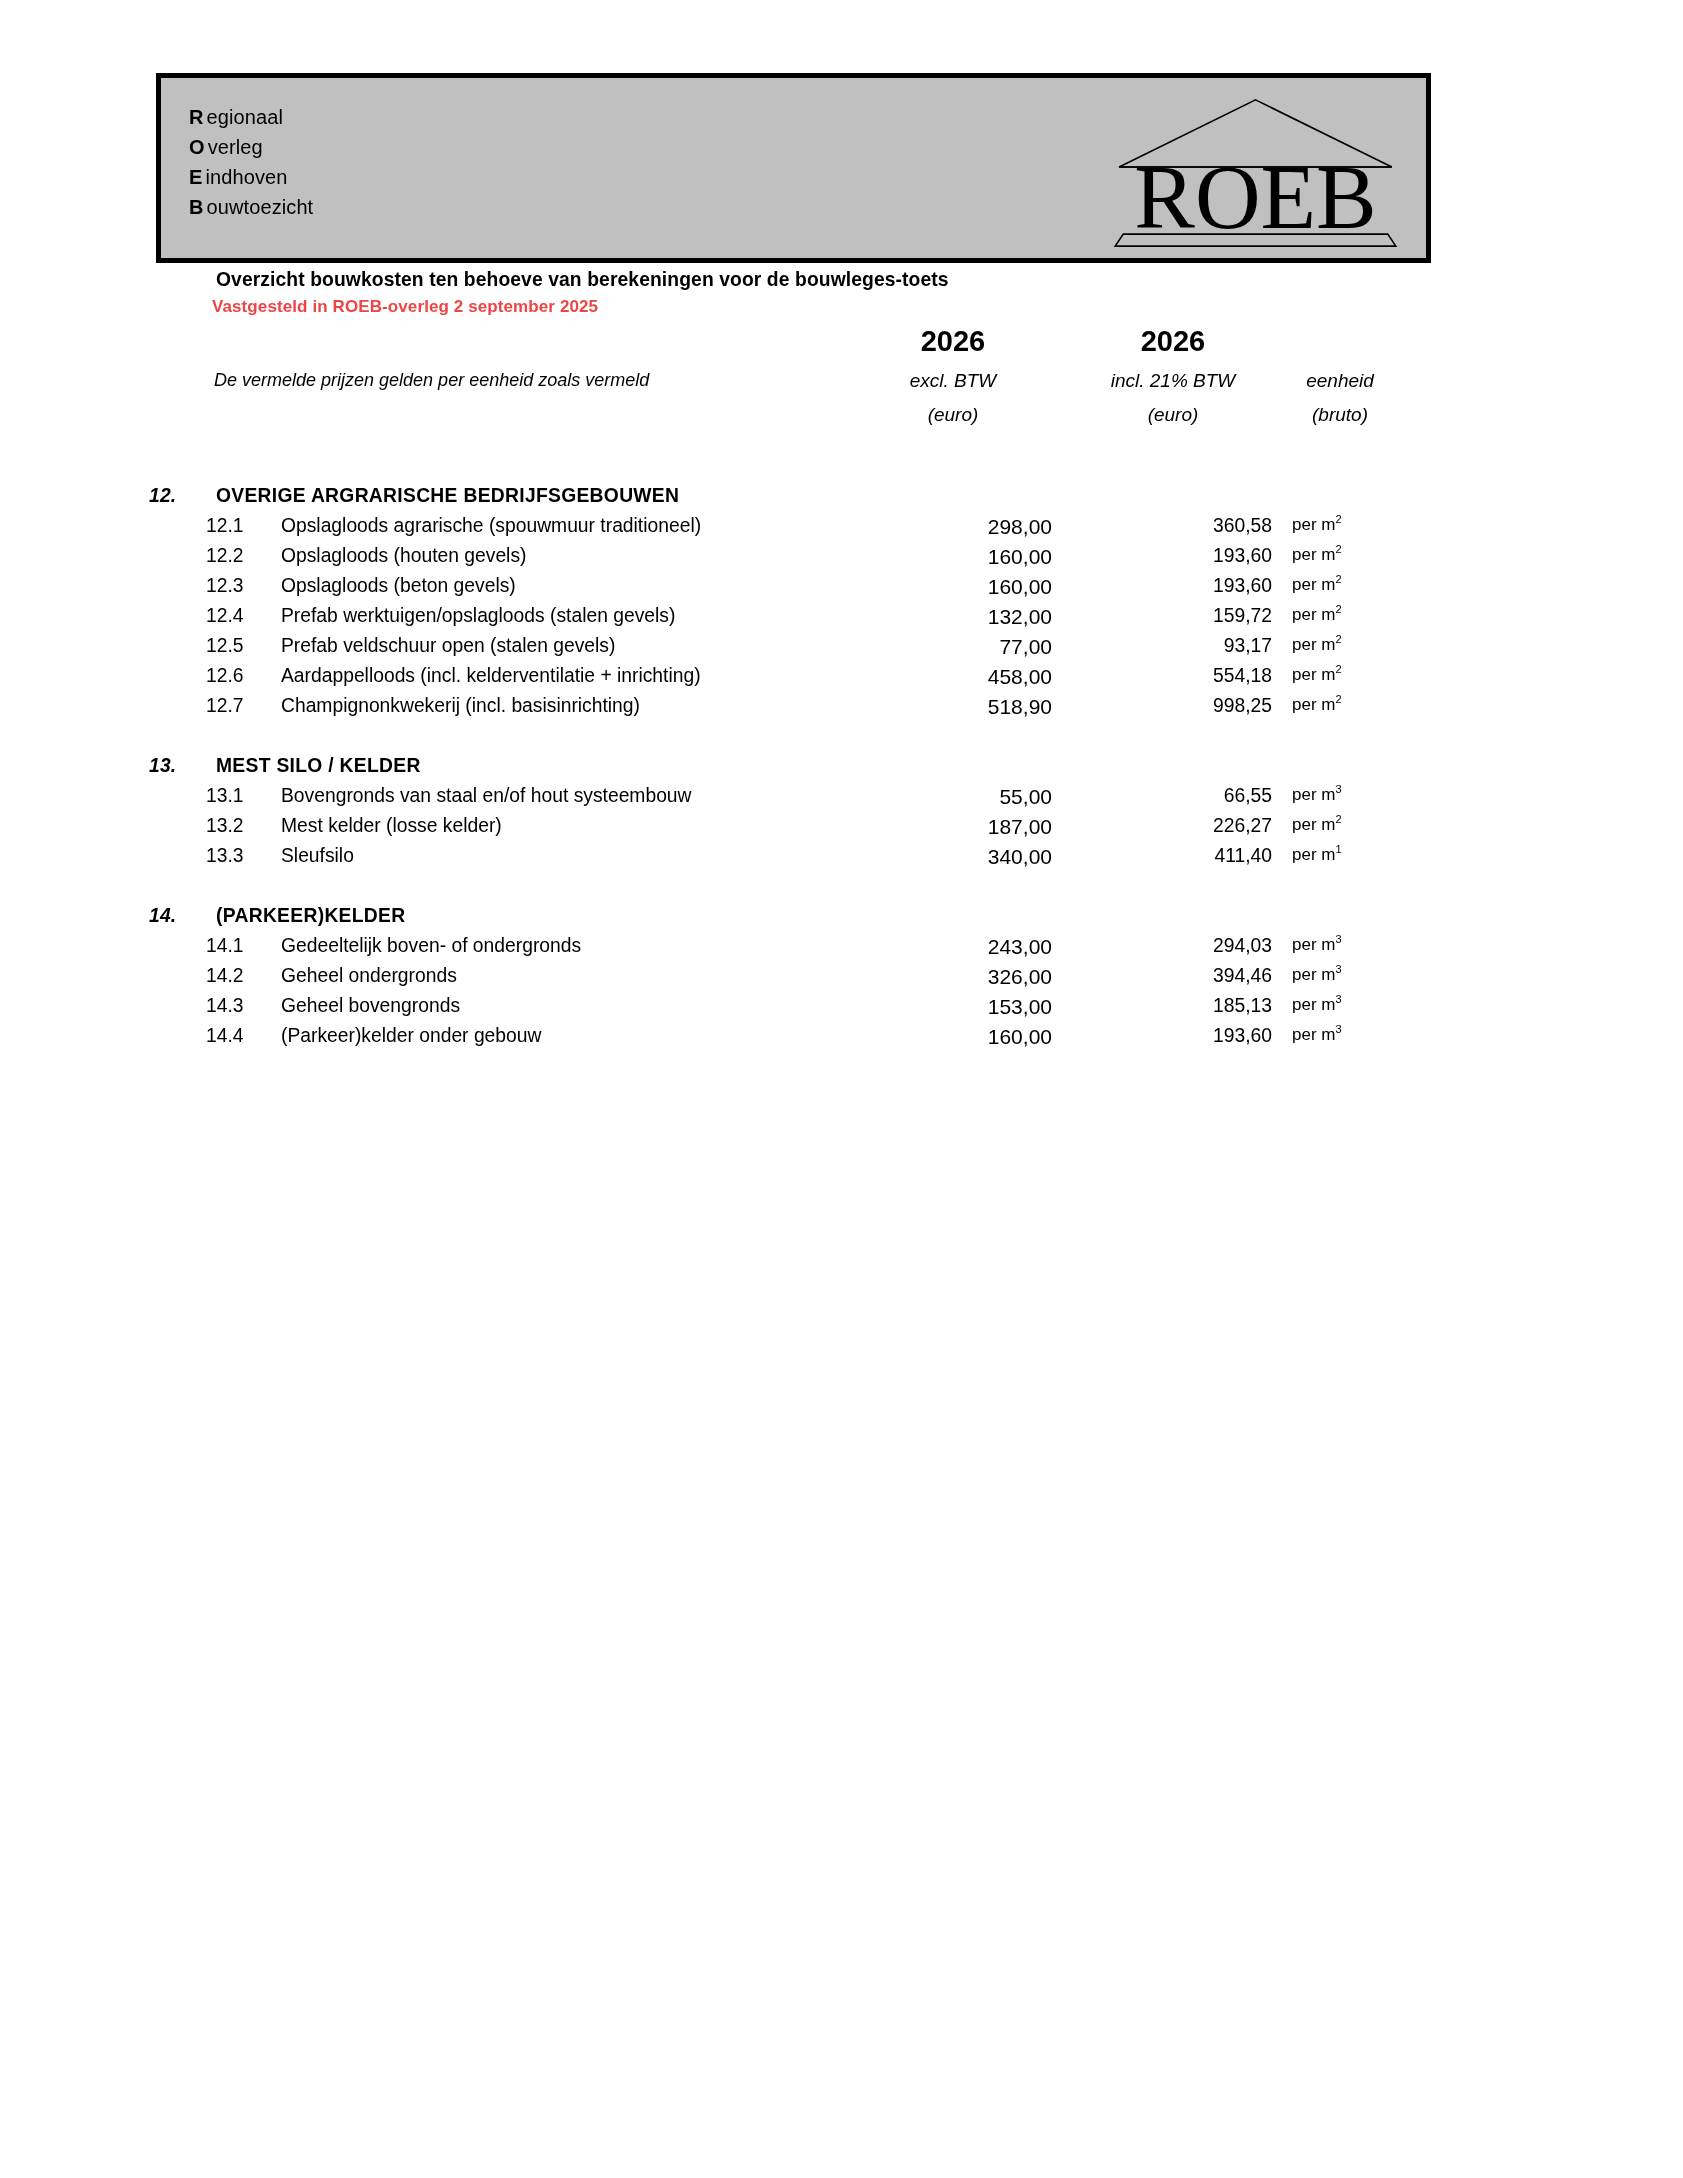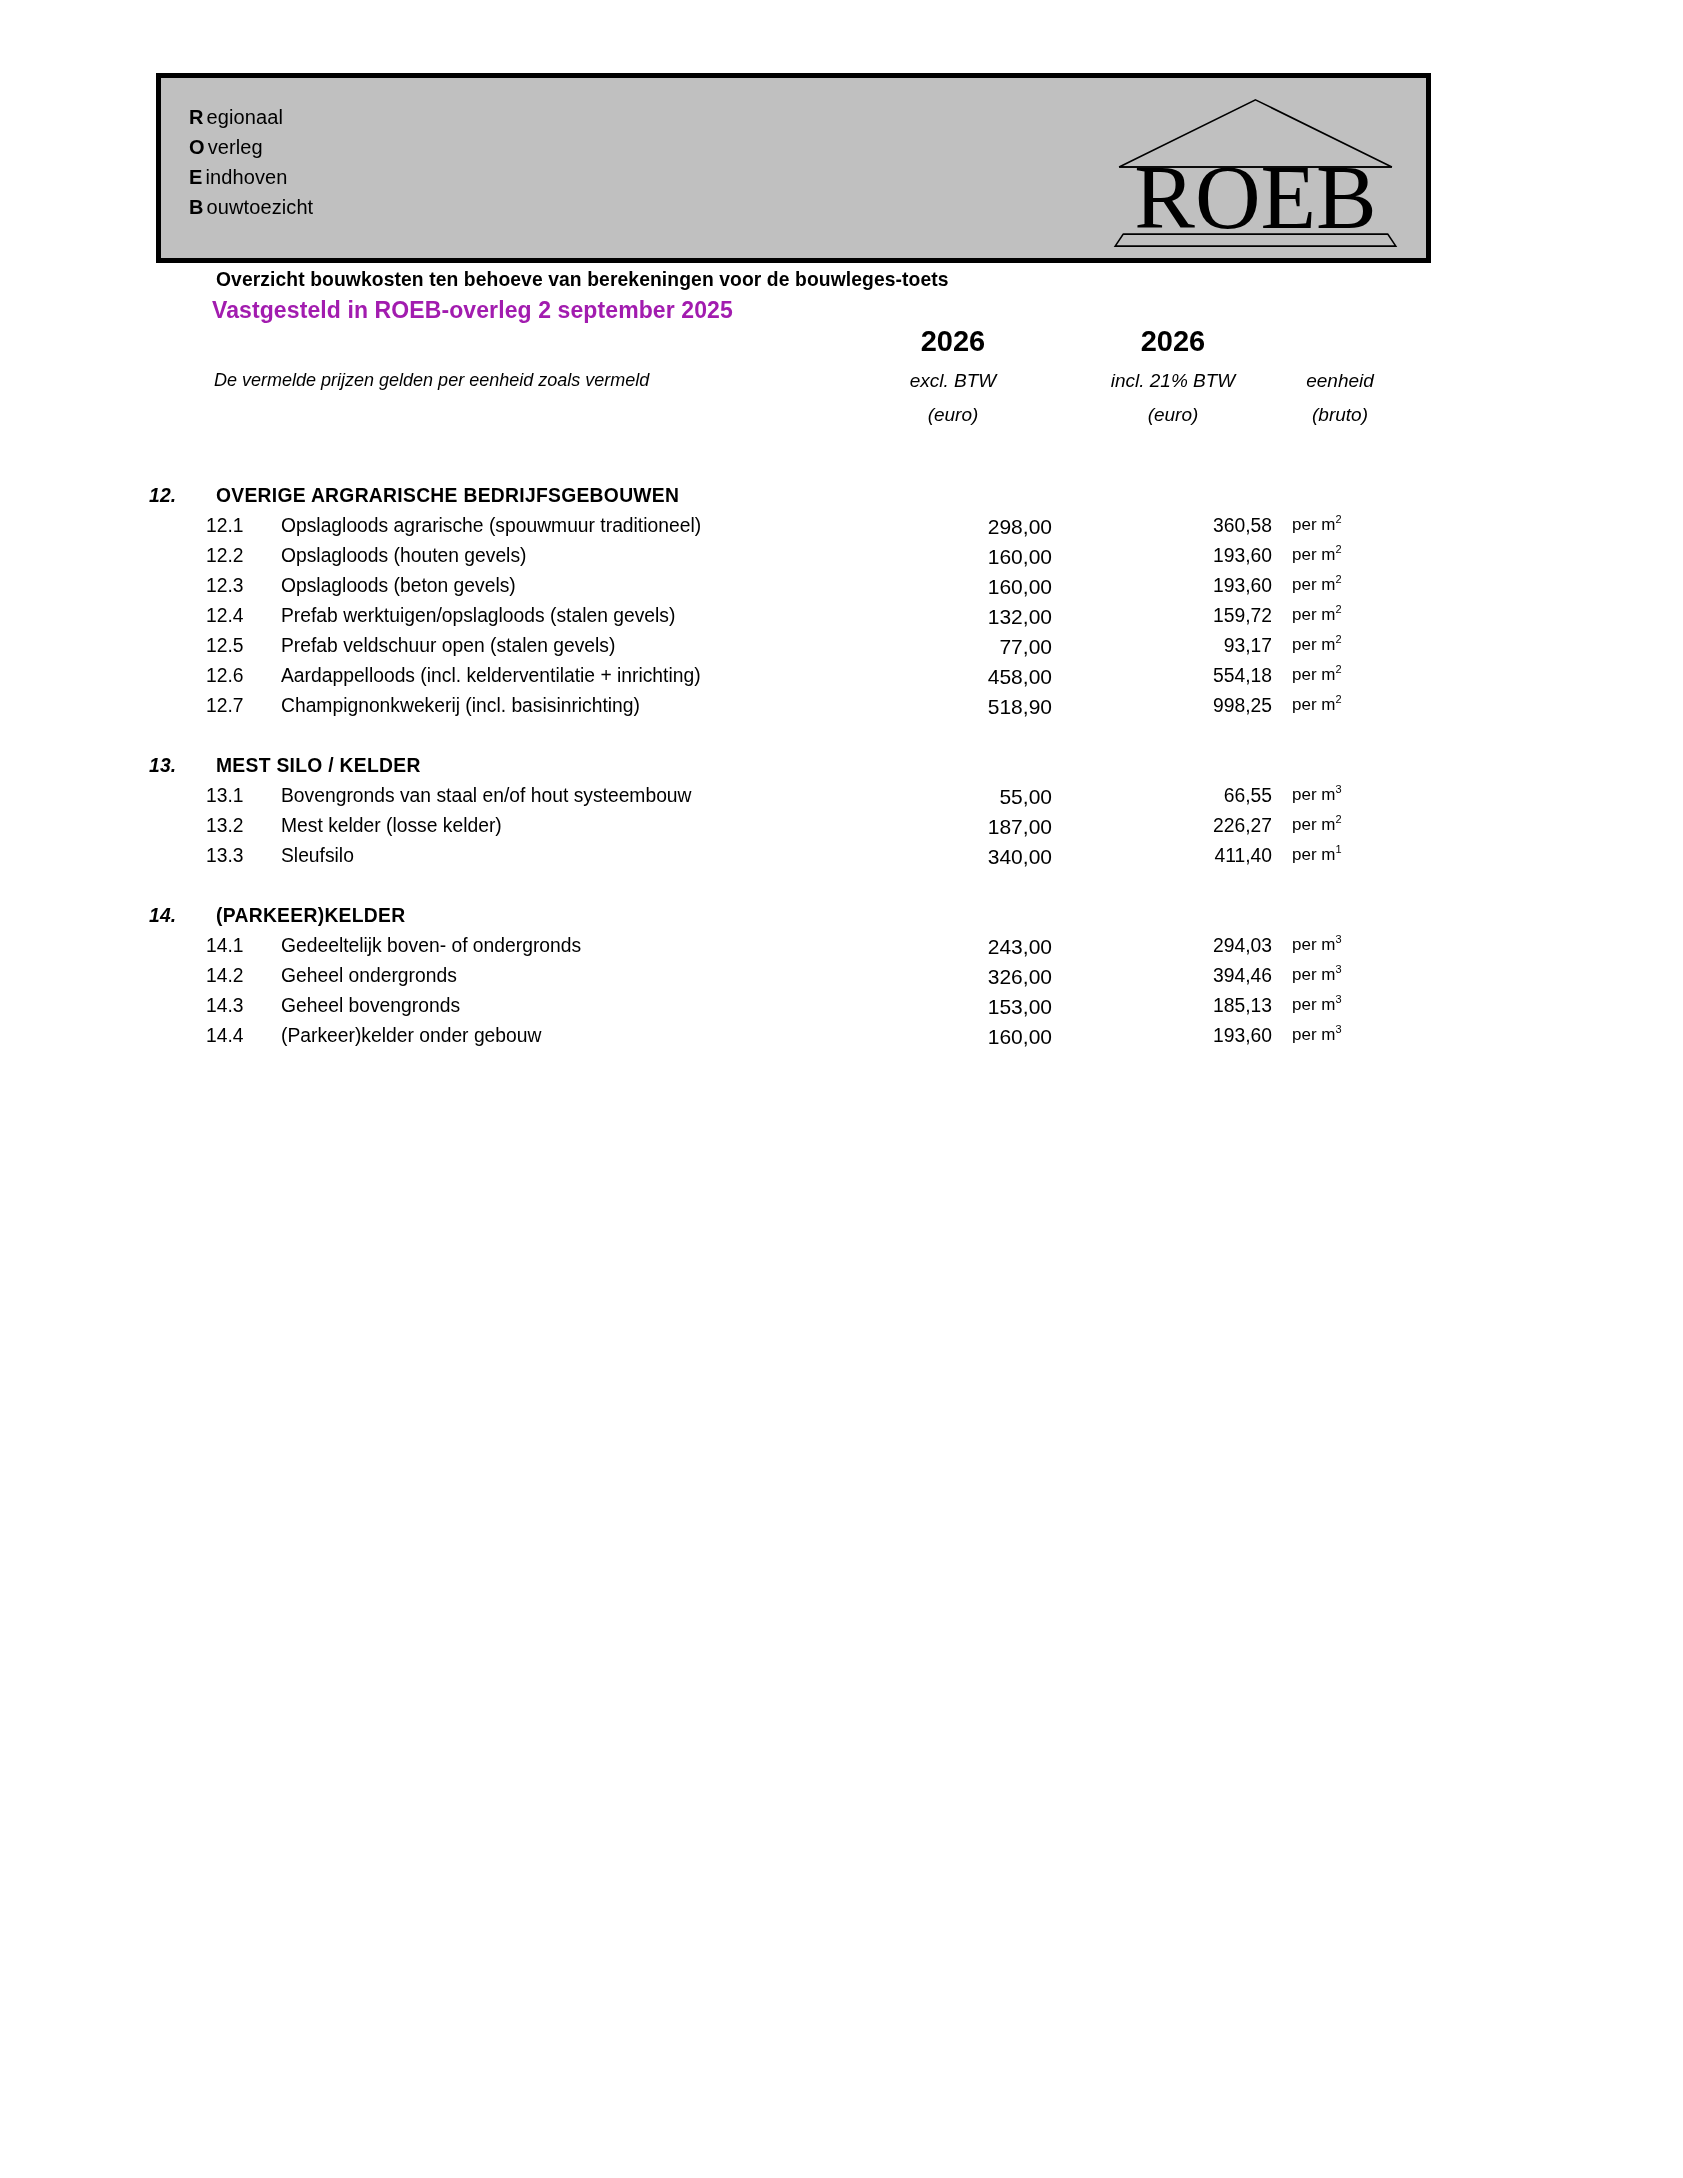--- a/index.html
+++ b/index.html
@@ -82,23 +82,23 @@
     font-size: 19.3px;
     font-weight: bold;
     letter-spacing: 0.1px;
     white-space: nowrap;
     text-align: center;
   }
   .doc-subtitle {
     position: absolute;
     left: 212px;
     top: 297px;
-    font-size: 23px;
-    font-weight: bold;
-    color: #a21caf;
+    font-size: 17px;
+    font-weight: bold;
+    color: #ef4444;
     letter-spacing: 0.1px;
     white-space: nowrap;
   }
 
   
   .col-year {
     position: absolute;
     top: 325px;
     font-size: 29px;
     font-weight: bold;

